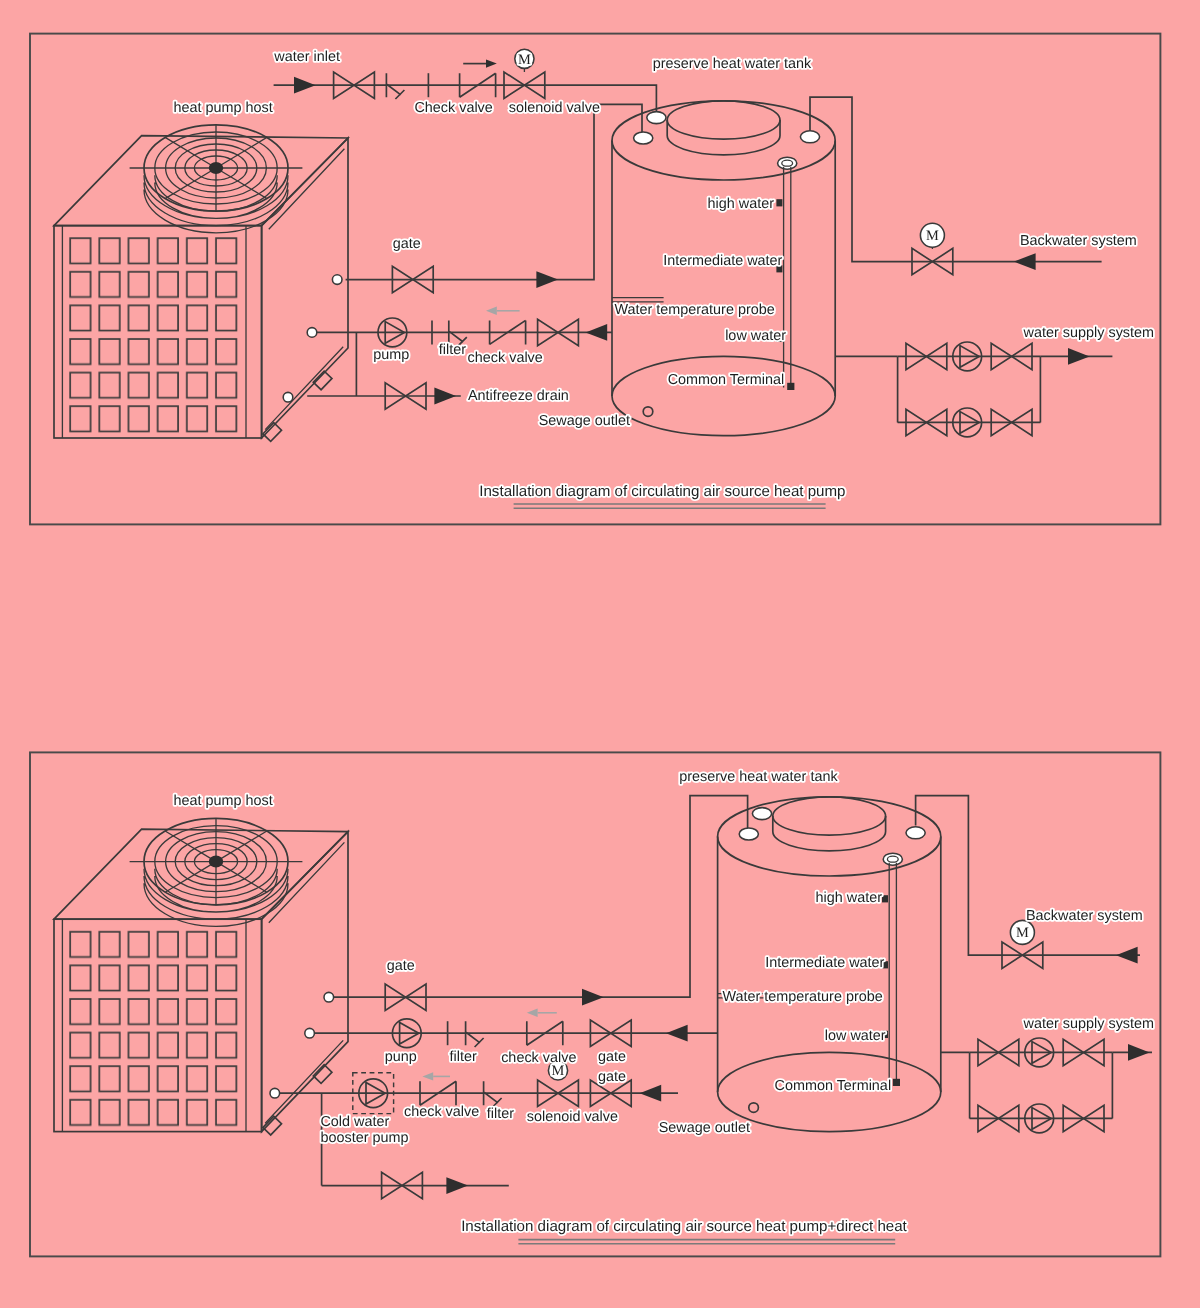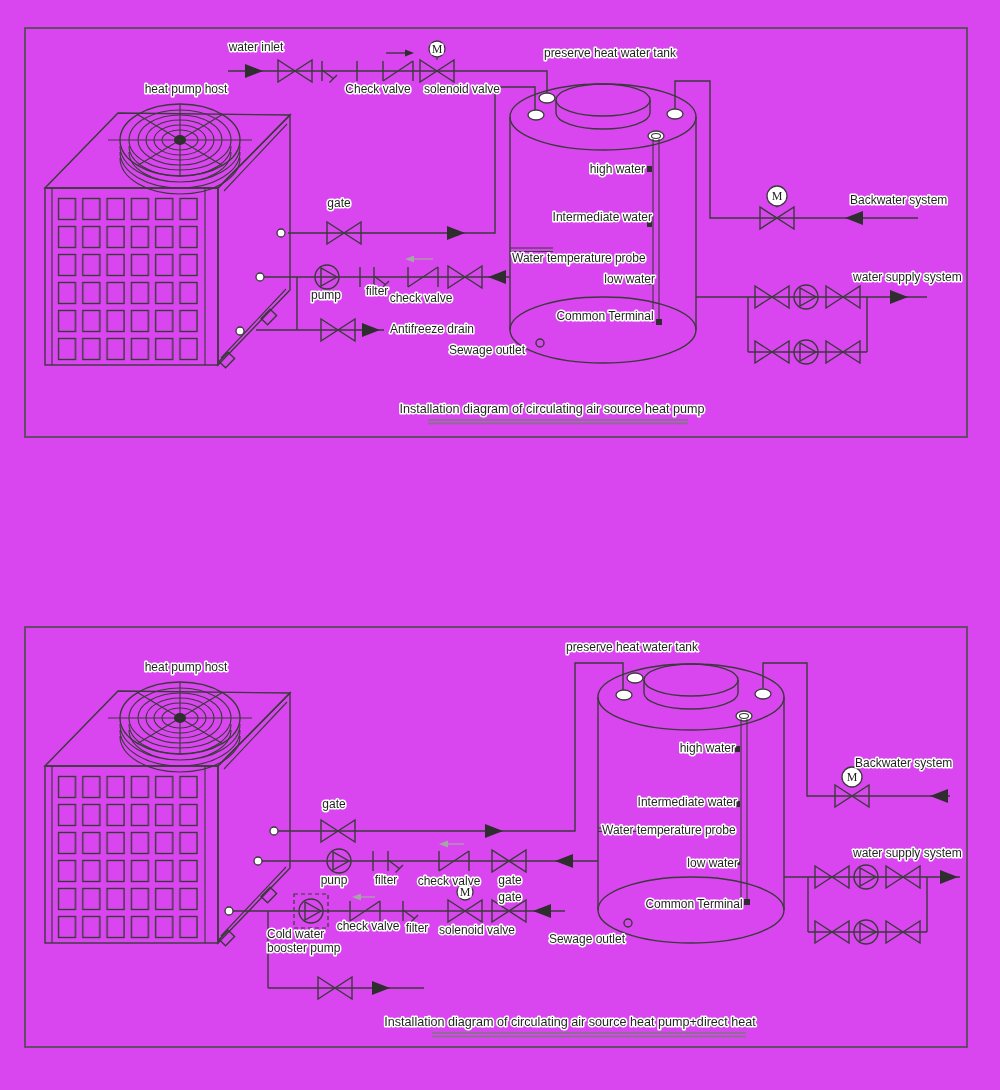--- a/index.html
+++ b/index.html
@@ -1,16 +1,16 @@
 <!DOCTYPE html>
 <html><head>
 <meta charset="utf-8">
 <style>
   html,body{margin:0;padding:0;background:#fff;}
-  .page{width:1000px;height:1090px;position:relative;background:#d946ef;}
+  .page{width:1000px;height:1090px;position:relative;background:#fca5a5;}
   .ink{stroke:#3a3a3a;fill:none;stroke-width:1.4;stroke-linecap:butt;stroke-linejoin:miter;}
   .thin{stroke:#3a3a3a;fill:none;stroke-width:1.1;}
   .border{stroke:#4a4a4a;fill:none;stroke-width:1.6;}
   .fill-ink{fill:#2e2e2e;stroke:none;}
   .gray{stroke:#a6a6a6;fill:none;stroke-width:1.3;}
   .gray-fill{fill:#a6a6a6;stroke:none;}
   .port{fill:#fff;stroke:#3a3a3a;stroke-width:1.3;}
   .dashed{stroke:#3a3a3a;fill:none;stroke-width:1.2;stroke-dasharray:4 3;}
   .underline{stroke:#7a7a7a;fill:none;stroke-width:1.3;}
   text.lbl{font-family:"Liberation Sans",sans-serif;font-size:12px;fill:#1f1f1f;

